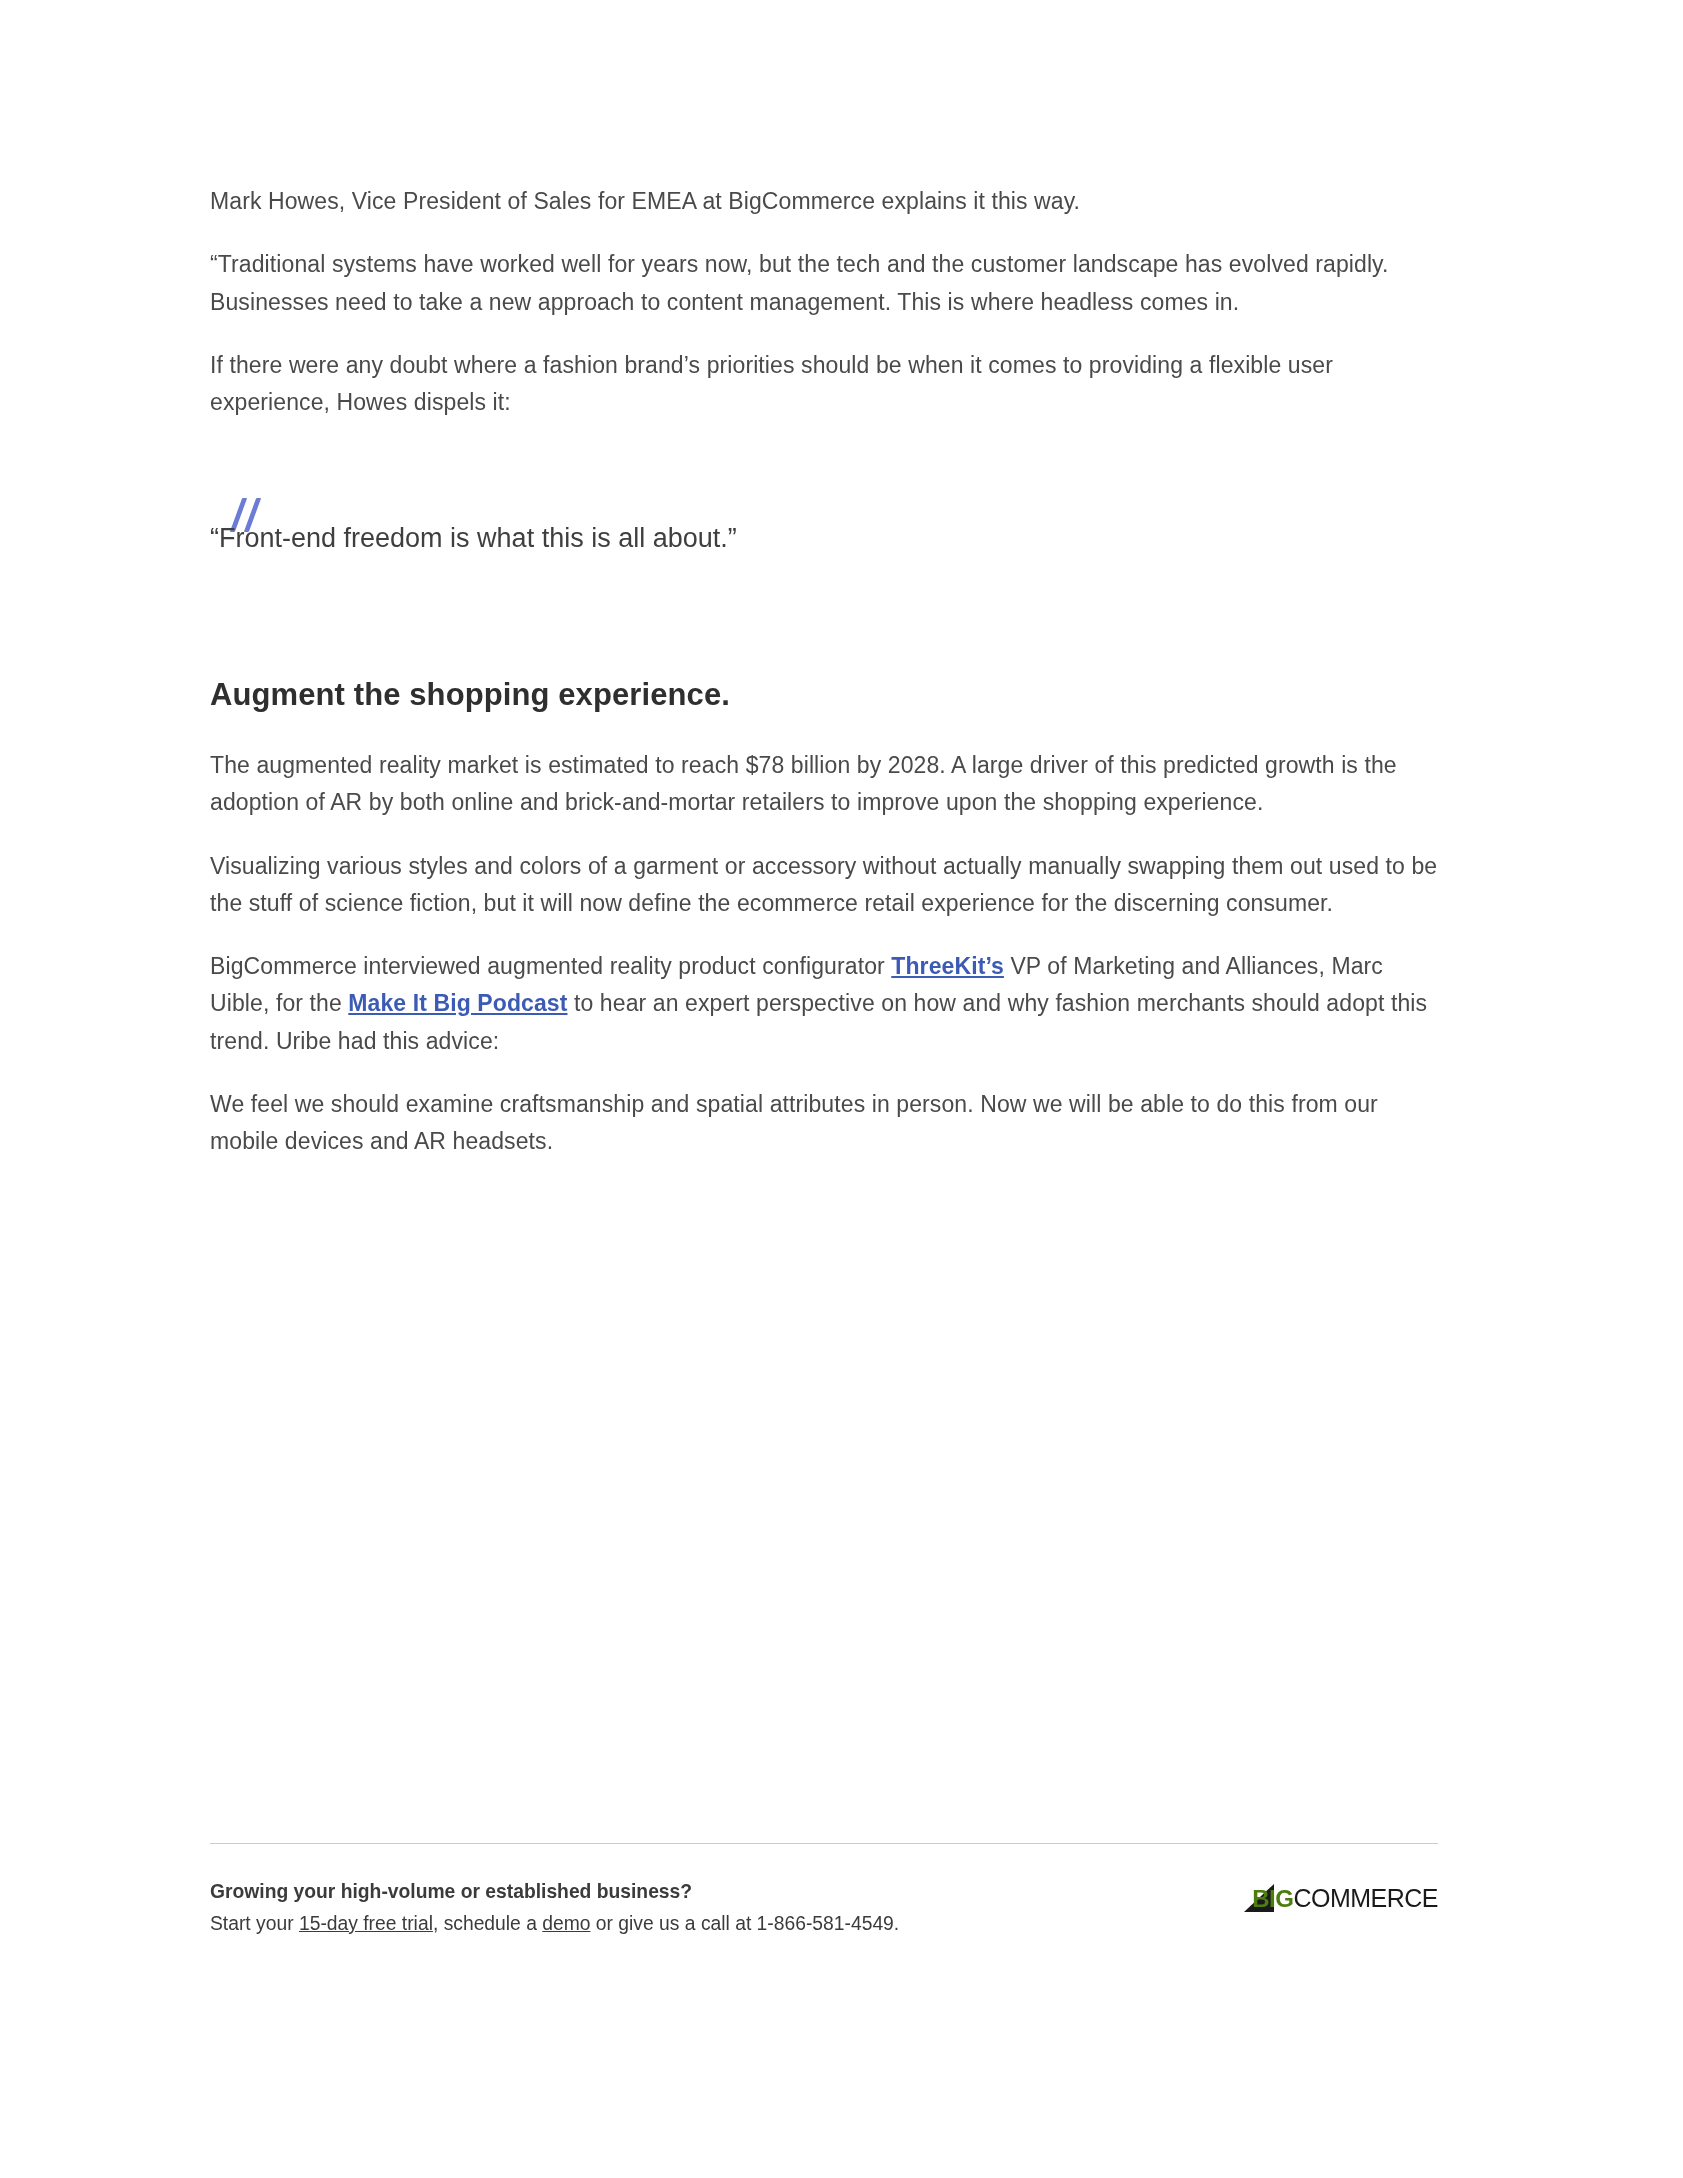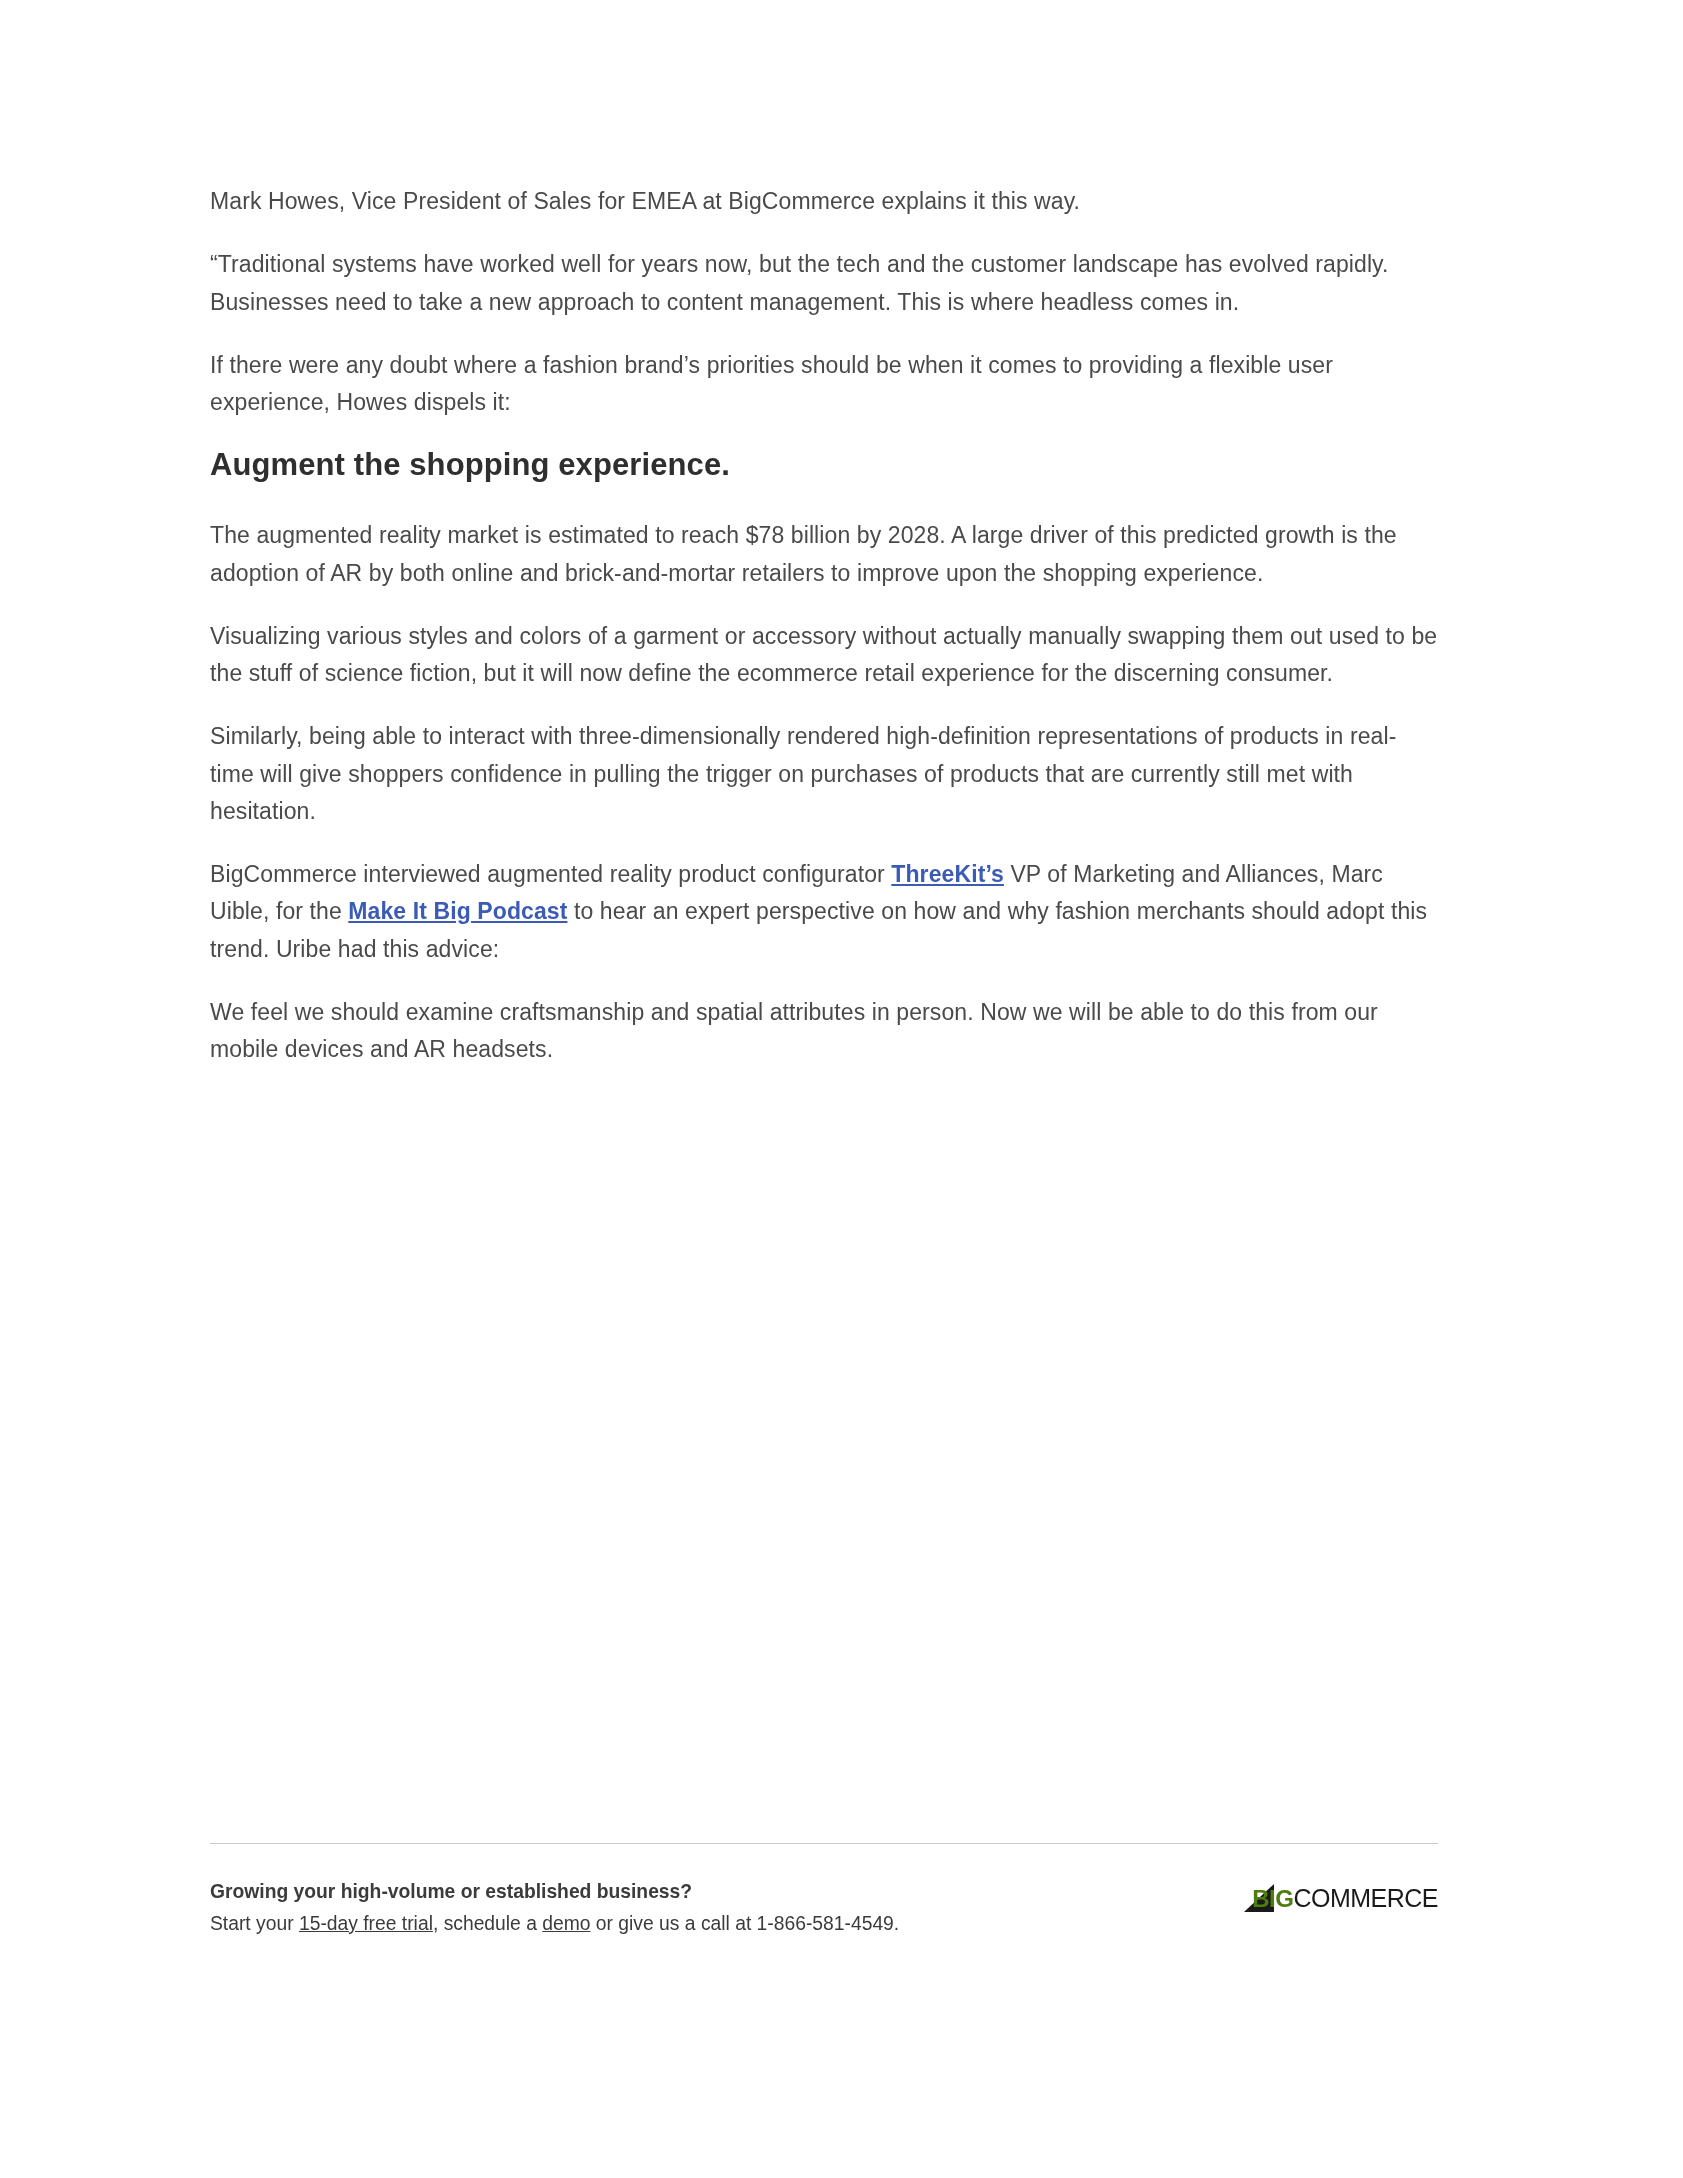--- a/index.html
+++ b/index.html
@@ -150,28 +150,34 @@
 
   <div class="content">
 
     <p class="body-text">Mark Howes, Vice President of Sales for EMEA at BigCommerce explains it this way.</p>
 
     <p class="body-text">“Traditional systems have worked well for years now, but the tech and the customer landscape has evolved rapidly. Businesses need to take a new approach to content management. This is where headless comes in.</p>
 
 
     <p class="body-text">If there were any doubt where a fashion brand’s priorities should be when it comes to providing a flexible user experience, Howes dispels it:</p>
 
+    <div class="quote-block">
+      <div class="quote-mark">
+        <span class="s1"></span>
+        <span class="s2"></span>
+      </div>
+      <p class="quote-text">“Front-end freedom is what this is all about.”</p>
+    </div>
 
     <h2 class="section-heading">Augment the shopping experience.</h2>
 
     <p class="body-text">The augmented reality market is estimated to reach $78 billion by 2028. A large driver of this predicted growth is the adoption of AR by both online and brick-and-mortar retailers to improve upon the shopping experience.</p>
 
     <p class="body-text">Visualizing various styles and colors of a garment or accessory without actually manually swapping them out used to be the stuff of science fiction, but it will now define the ecommerce retail experience for the discerning consumer.</p>
 
-    <p class="body-text">Similarly, being able to interact with three-dimensionally rendered high-definition representations of products in real-time will give shoppers confidence in pulling the trigger on purchases of products that are currently still met with hesitation.</p>
 
     <p class="body-text"><span>BigCommerce interviewed augmented reality product configurator </span><a class="link-bold" href="#">ThreeKit’s</a><span> VP of Marketing and Alliances, Marc Uible, for the </span><a class="link-bold" href="#">Make It Big Podcast</a><span> to hear an expert perspective on how and why fashion merchants should adopt this trend. Uribe had this advice:</span></p>
 
     <p class="body-text">We feel we should examine craftsmanship and spatial attributes in person. Now we will be able to do this from our mobile devices and AR headsets.</p>
 
   </div>
 
   <div class="footer">
     <div class="footer-rule"></div>
     <div class="footer-inner">

